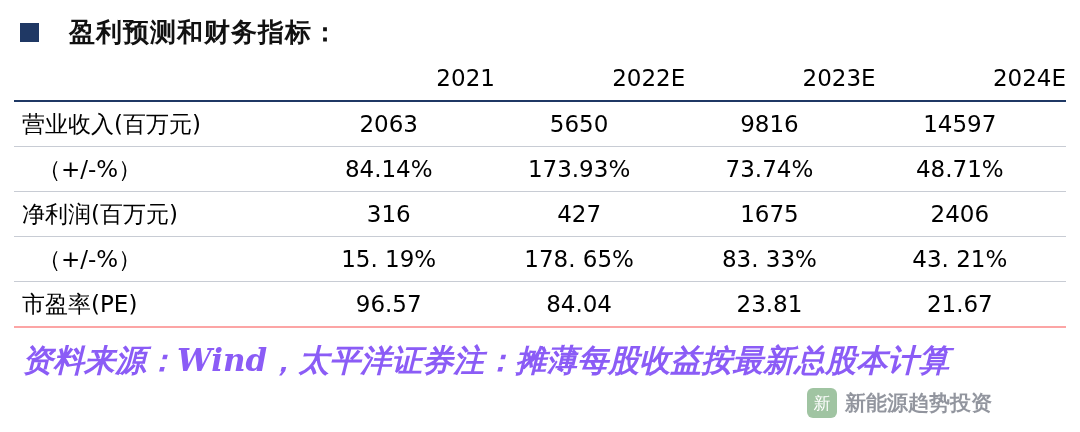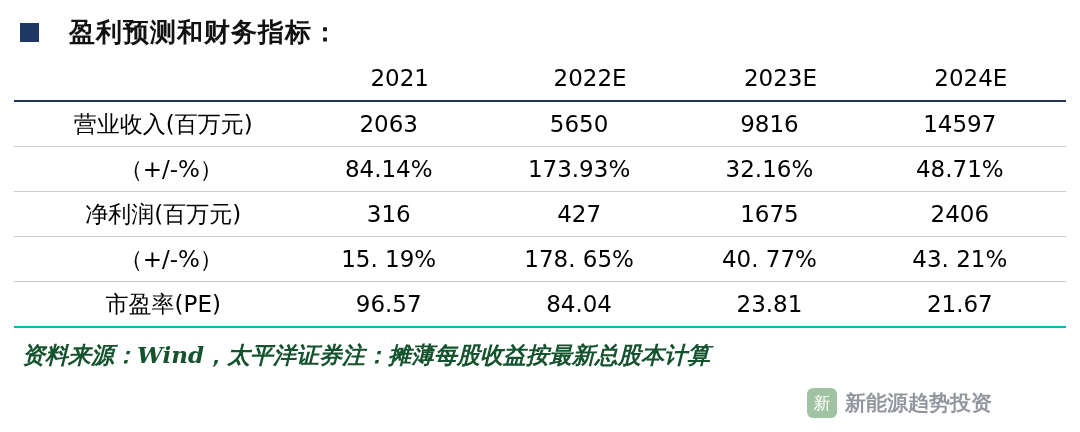--- a/index.html
+++ b/index.html
@@ -54,58 +54,58 @@
   table.fin col.cn { width: 190px; }
   table.fin th, table.fin td {
     font-family: "DejaVu Sans", sans-serif;
     font-size: 23px;
     padding: 0;
     height: 44px;
     vertical-align: middle;
   }
   thead th {
     font-weight: normal;
-    text-align: center;
+    text-align: right;
     padding-right: 22px;
     border-bottom: 2px solid #1f3864;
     height: 42px;
   }
   thead th.head-label {
     text-align: left;
     padding-left: 6px;
   }
   tbody tr {
     border-bottom: 1px solid #c8ccd4;
   }
   tbody tr:last-child {
-    border-bottom: 2px solid #14b8a6;
+    border-bottom: 2px solid #fca5a5;
   }
   tbody td.label {
-    text-align: center;
+    text-align: left;
     padding-left: 8px;
     font-size: 23px;
     white-space: nowrap;
   }
   tbody td.label.indent {
     padding-left: 24px;
   }
   tbody td.num {
     text-align: center;
     padding-right: 22px;
     white-space: nowrap;
   }
   
   .footnote {
     margin-top: 12px;
     padding-left: 8px;
     font-family: "DejaVu Serif", serif;
     font-style: italic;
     font-weight: bold;
-    font-size: 23px;
-    color: #14532d;
+    font-size: 31px;
+    color: #8b5cf6;
     white-space: nowrap;
   }
   
   .watermark {
     position: absolute;
     right: 18px;
     bottom: 14px;
     display: flex;
     align-items: center;
     opacity: 0.45;
@@ -162,35 +162,35 @@
         <td class="label">营业收入(百万元)</td>
         <td class="num">2063</td>
         <td class="num">5650</td>
         <td class="num">9816</td>
         <td class="num">14597</td>
       </tr>
       <tr>
         <td class="label indent">（+/-%）</td>
         <td class="num">84.14%</td>
         <td class="num">173.93%</td>
-        <td class="num">32.16%</td>
+        <td class="num">73.74%</td>
         <td class="num">48.71%</td>
       </tr>
       <tr>
         <td class="label">净利润(百万元)</td>
         <td class="num">316</td>
         <td class="num">427</td>
         <td class="num">1675</td>
         <td class="num">2406</td>
       </tr>
       <tr>
         <td class="label indent">（+/-%）</td>
         <td class="num">15. 19%</td>
         <td class="num">178. 65%</td>
-        <td class="num">40. 77%</td>
+        <td class="num">83. 33%</td>
         <td class="num">43. 21%</td>
       </tr>
       <tr>
         <td class="label">市盈率(PE)</td>
         <td class="num">96.57</td>
         <td class="num">84.04</td>
         <td class="num">23.81</td>
         <td class="num">21.67</td>
       </tr>
     </tbody>

